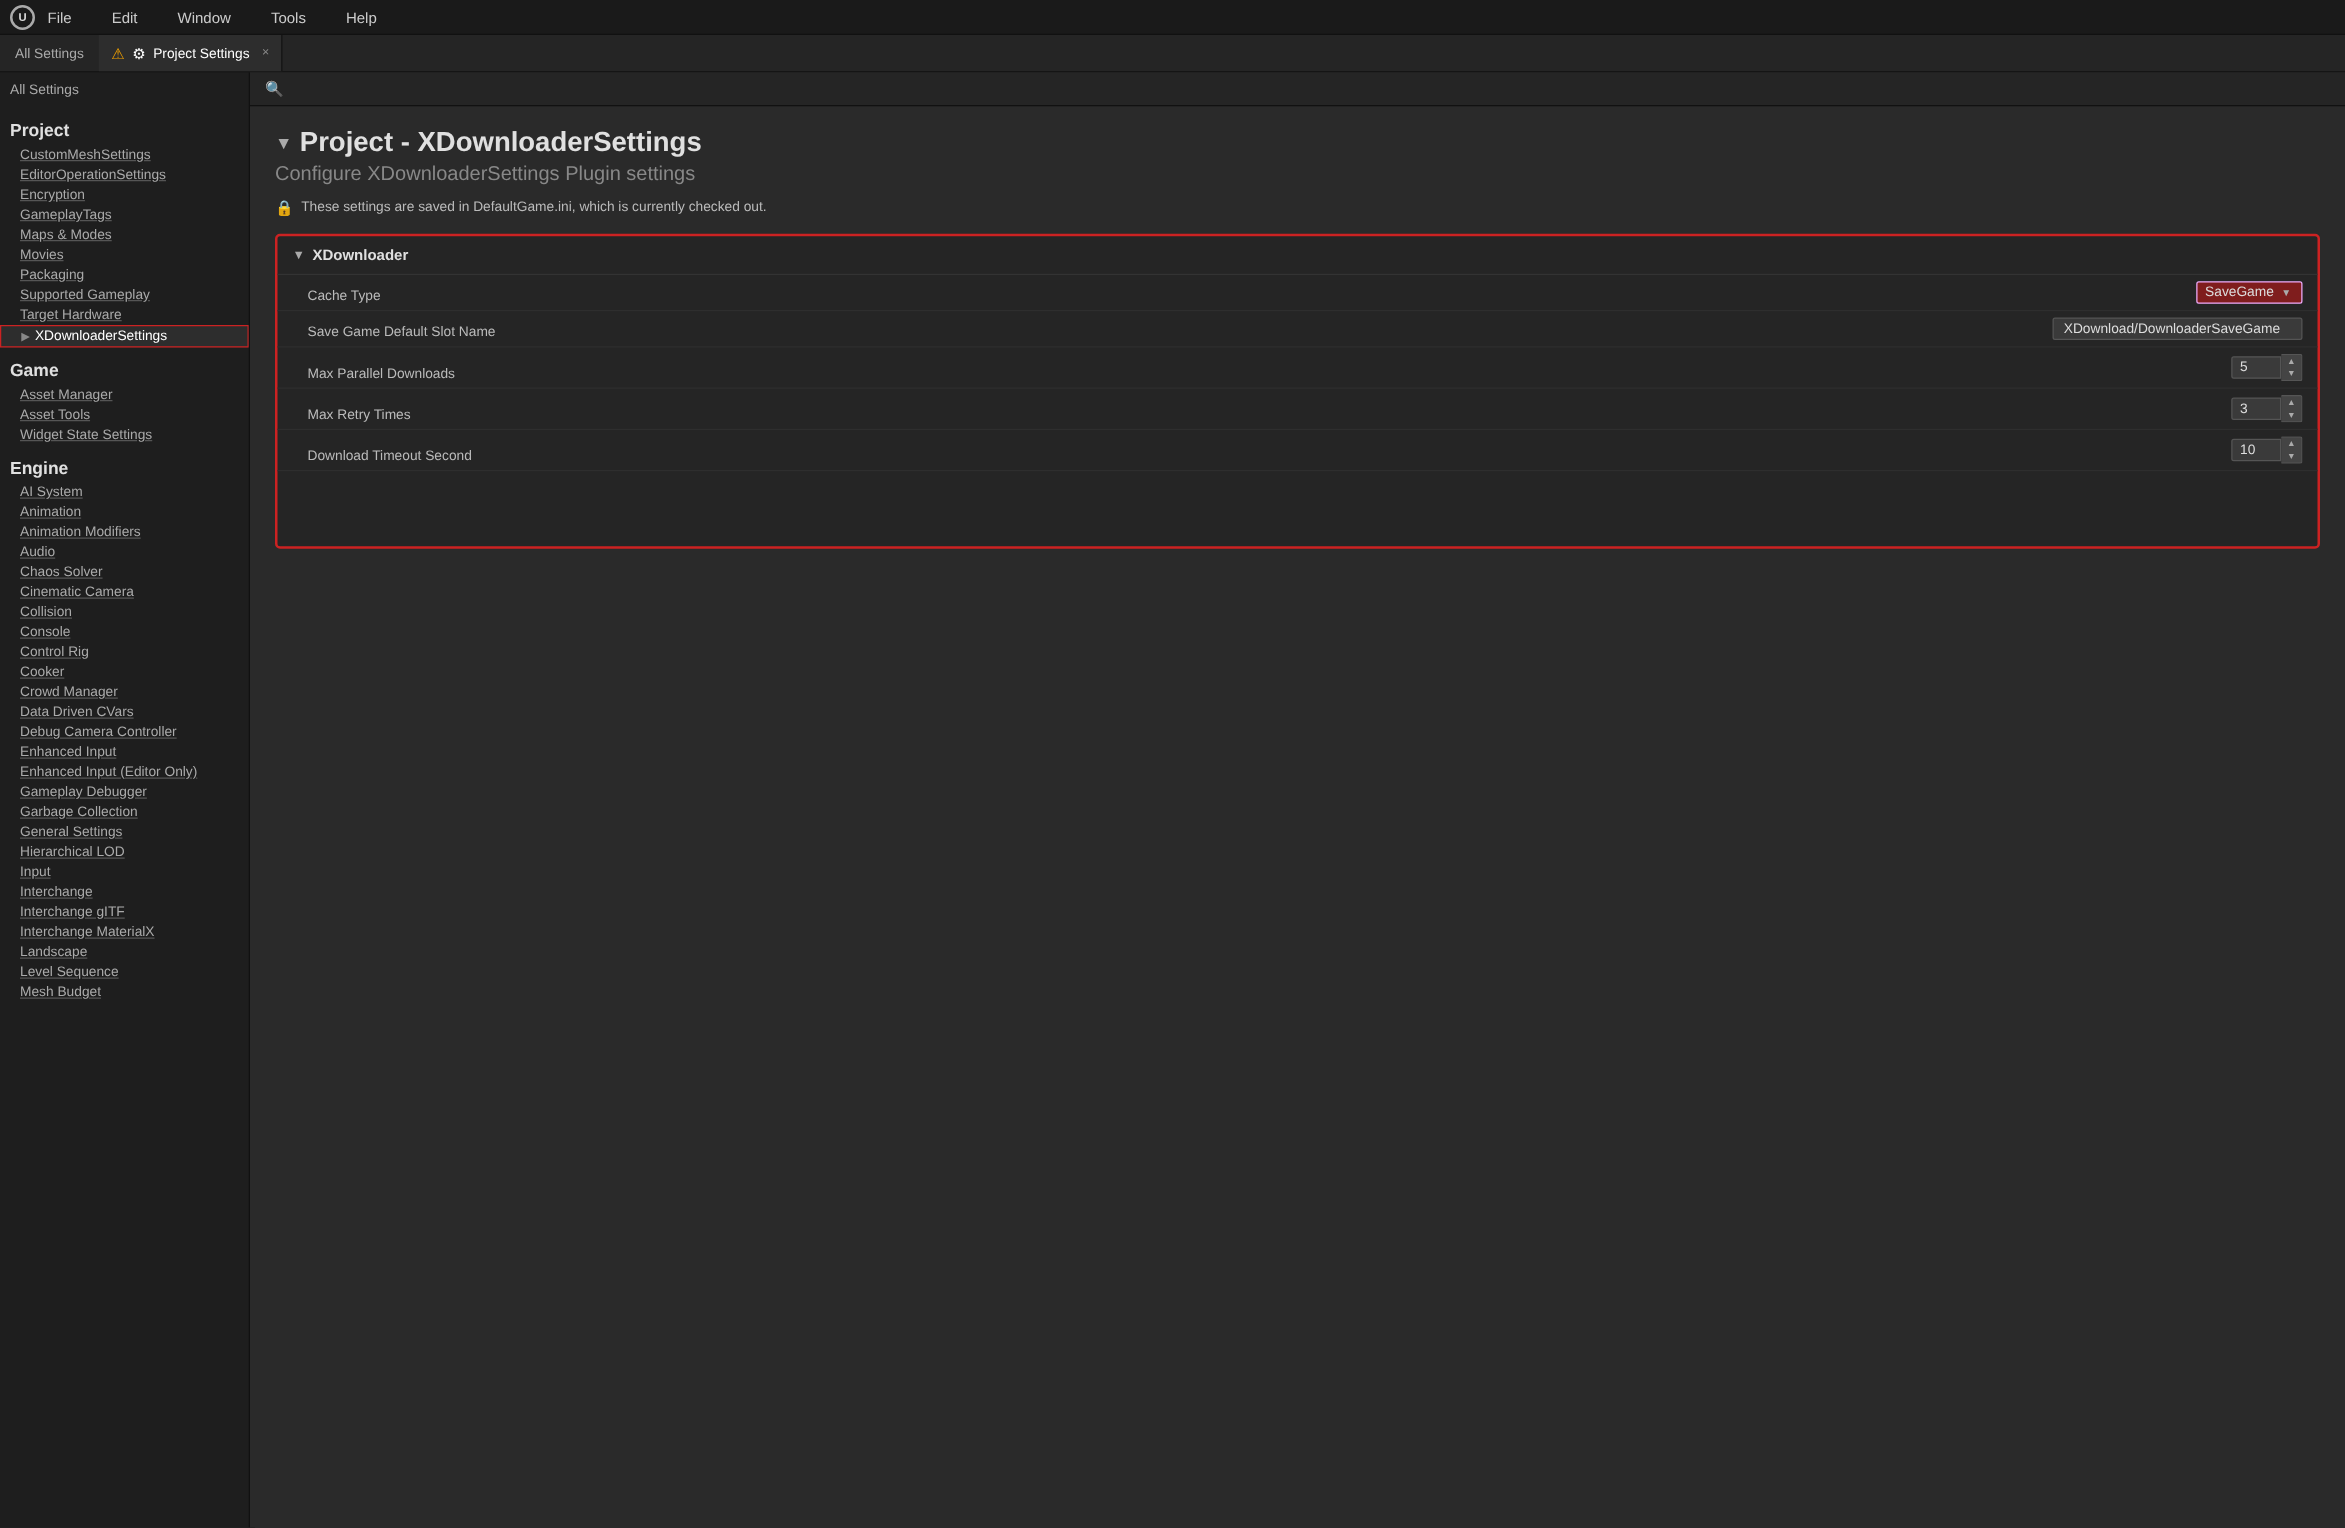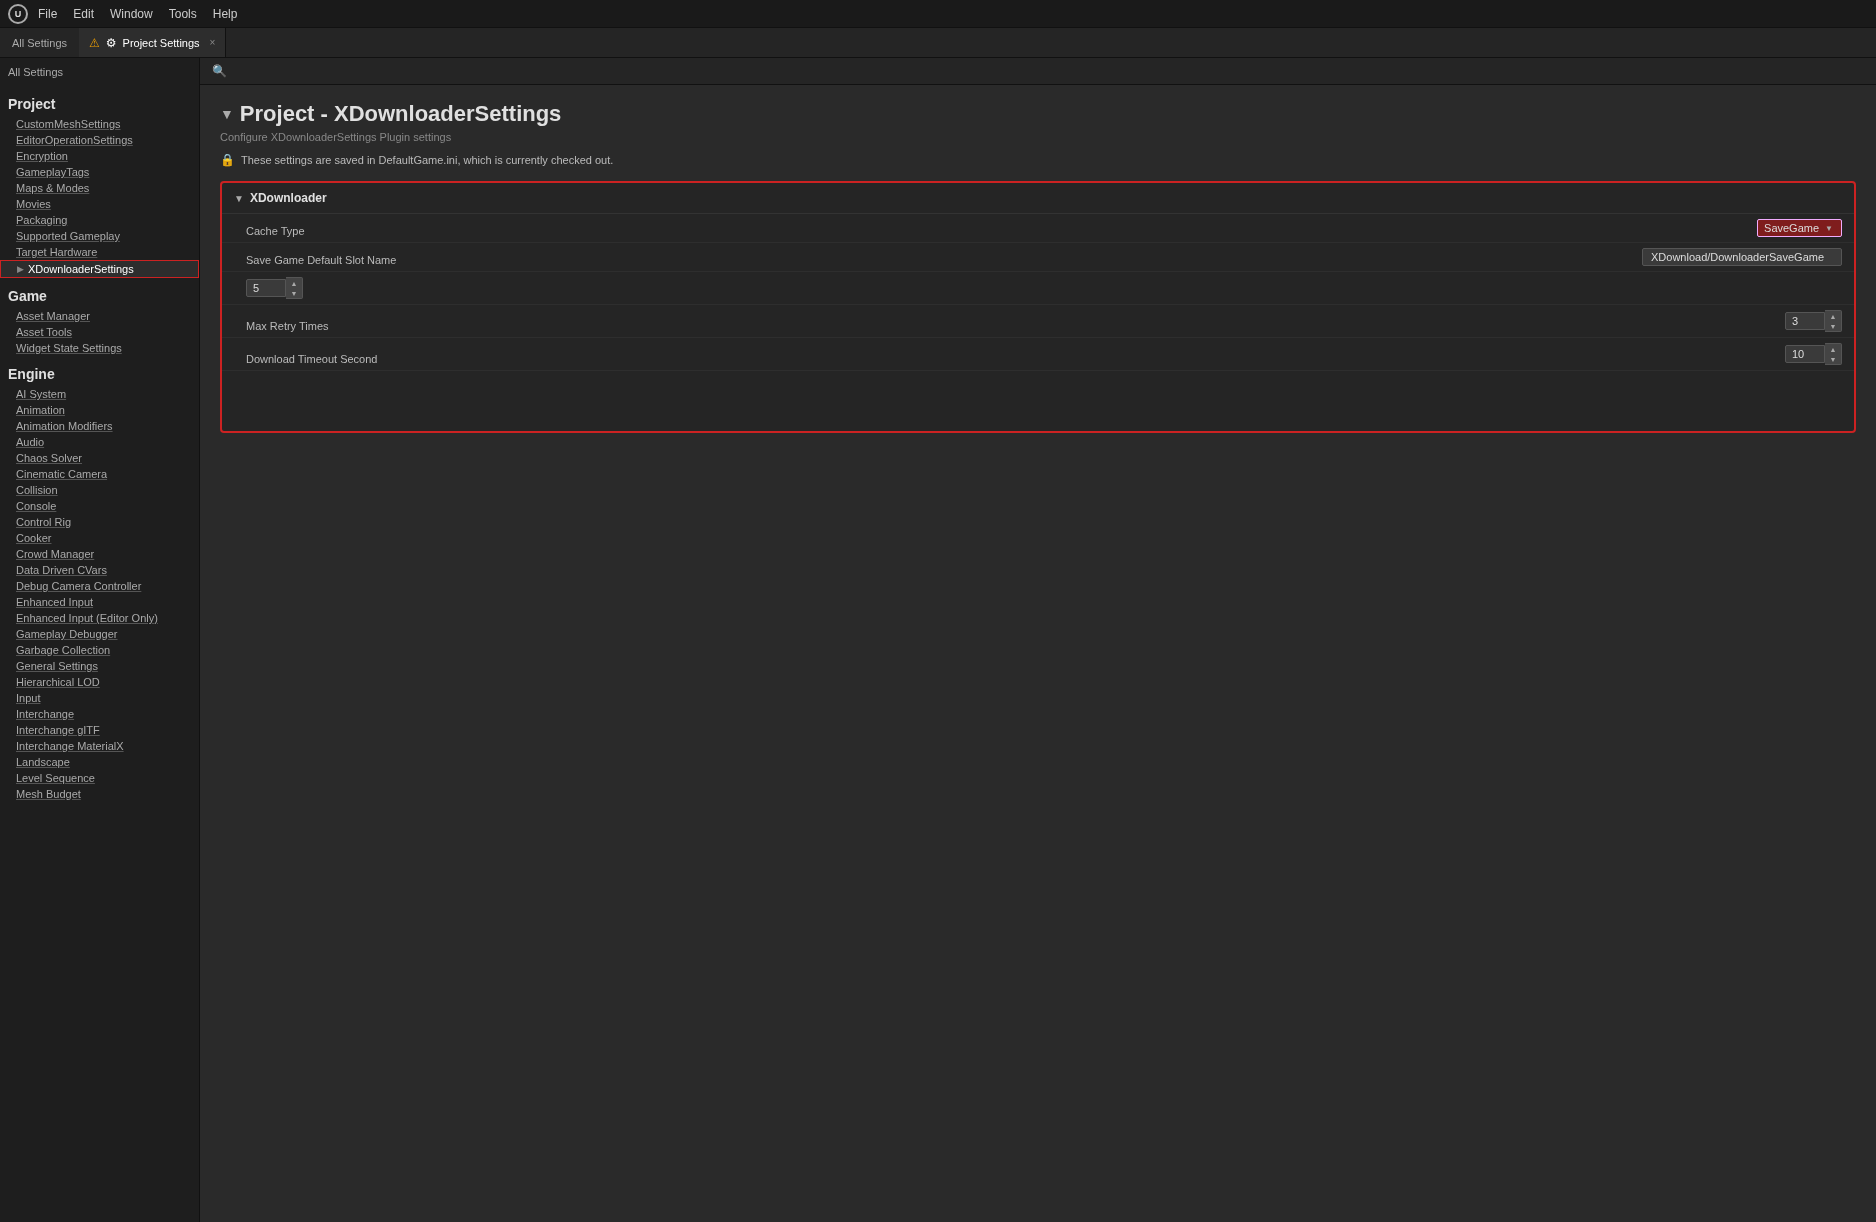--- a/index.html
+++ b/index.html
@@ -29,21 +29,21 @@
       border-radius: 50%;
       border: 2px solid #aaa;
       display: flex;
       align-items: center;
       justify-content: center;
       margin-right: 10px;
       flex-shrink: 0;
     }
     .menu-bar {
       display: flex;
-      gap: 16px;
+      gap: 32px;
       font-size: 12px;
       color: #cccccc;
     }
     .menu-bar span { cursor: pointer; }
 
     
     .tab-bar {
       background: #252525;
       height: 30px;
       display: flex;
@@ -174,21 +174,21 @@
       margin-bottom: 4px;
       display: flex;
       align-items: center;
       gap: 6px;
     }
     .page-title .arrow-icon {
       font-size: 14px;
       color: #aaa;
     }
     .page-subtitle {
-      font-size: 11px;
+      font-size: 16px;
       color: #888;
       margin-bottom: 10px;
     }
 
     
     .save-notice {
       display: flex;
       align-items: center;
       gap: 6px;
       font-size: 11px;
@@ -495,20 +495,21 @@
         </div>
 
         <div class="settings-row">
           <div class="settings-label">Save Game Default Slot Name</div>
           <div class="settings-control">
             <div class="text-input-display">XDownload/DownloaderSaveGame</div>
           </div>
         </div>
 
         <div class="settings-row">
+          <div class="settings-label">Max Parallel Downloads</div>
           <div class="settings-control">
             <div class="number-control">
               <div class="number-field">5</div>
               <div class="number-spinner">
                 <div class="spin-btn">▲</div>
                 <div class="spin-btn">▼</div>
               </div>
             </div>
           </div>
         </div>

